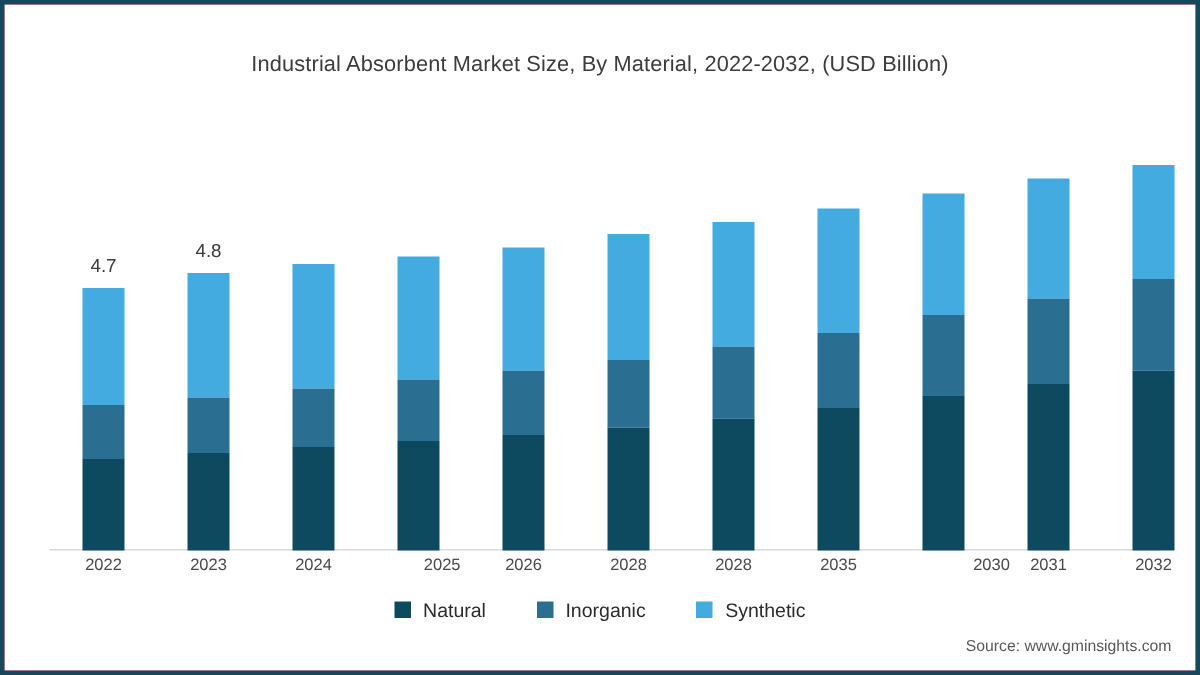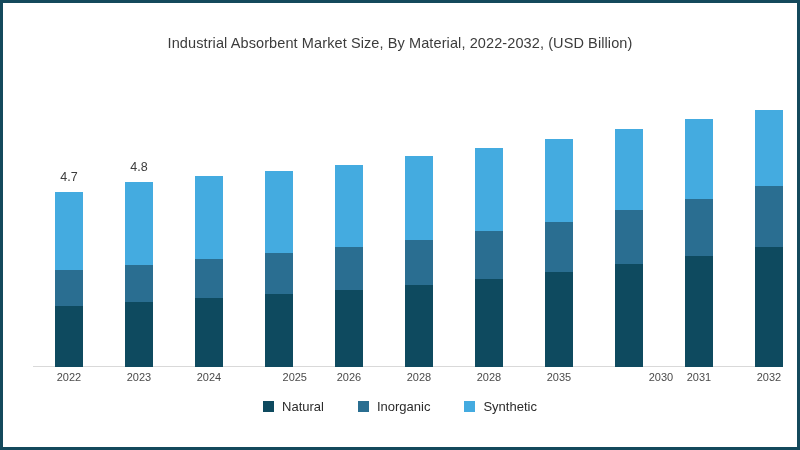--- a/index.html
+++ b/index.html
@@ -199,15 +199,16 @@
         <div class="legend-item">
           <span class="legend-swatch" style="background: rgb(42, 110, 145);"></span>
           <span class="legend-label">Inorganic</span>
         </div>
         <div class="legend-item">
           <span class="legend-swatch" style="background: rgb(68, 171, 224);"></span>
           <span class="legend-label">Synthetic</span>
         </div>
       </div>
 
+    <div id="source">Source: www.gminsights.com</div>
 
   </div>
 </div>
 
 </body></html>

